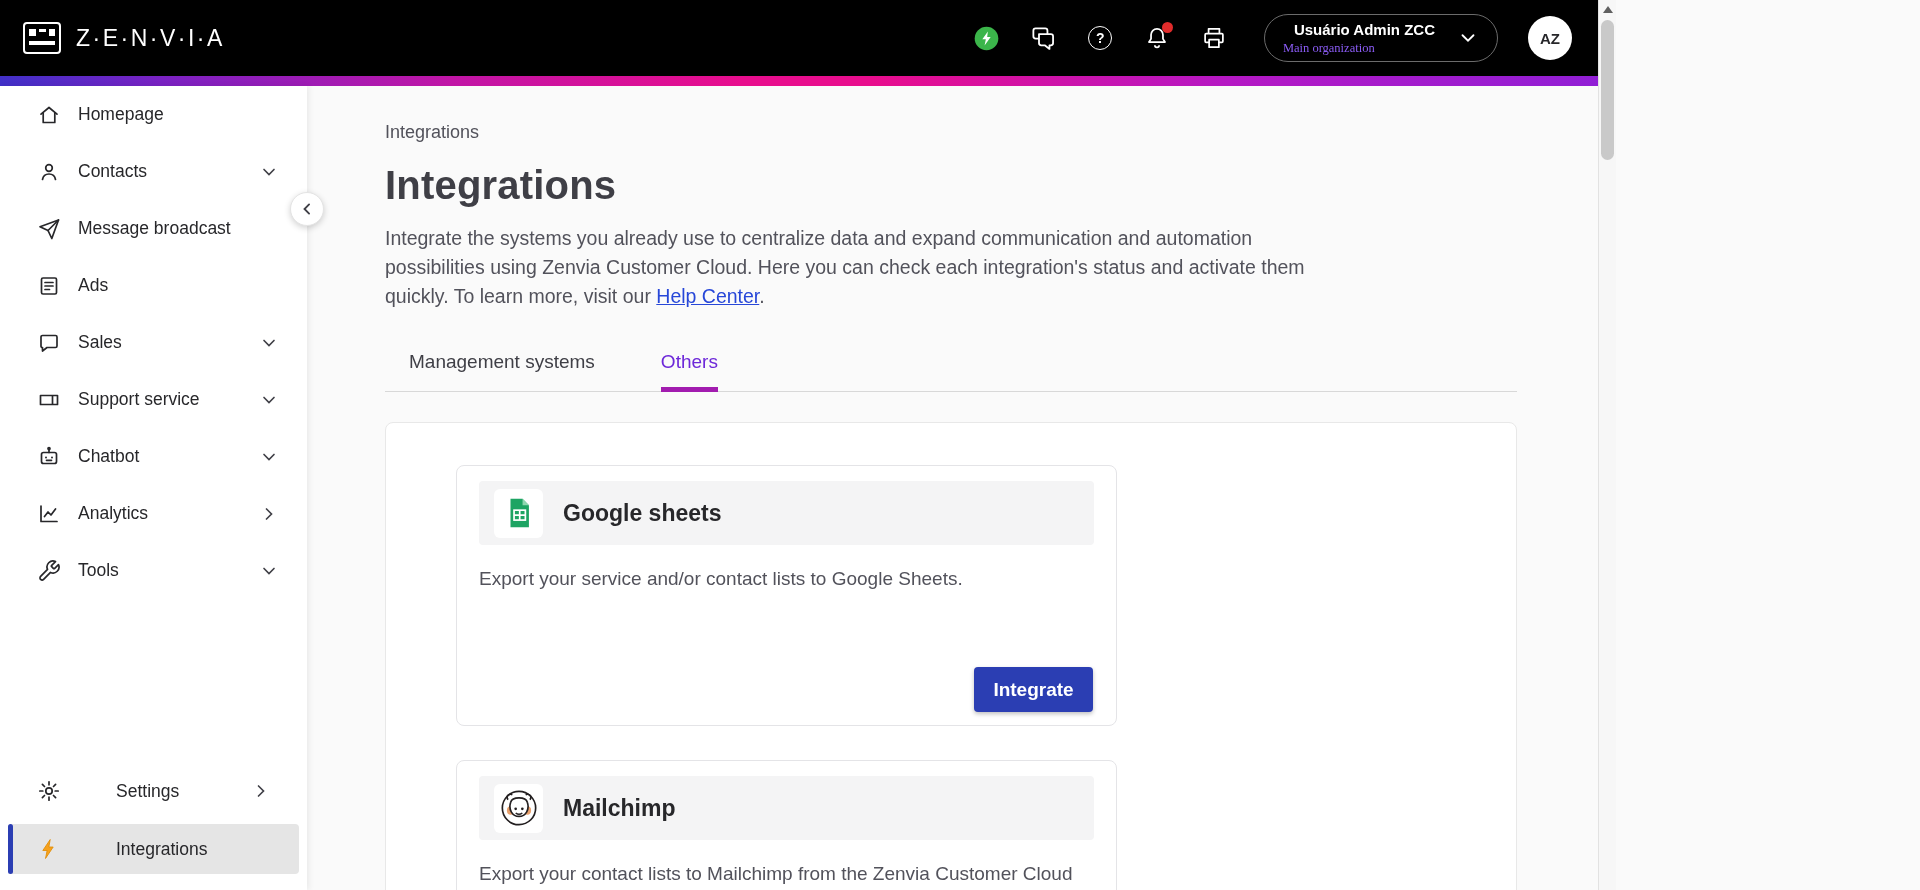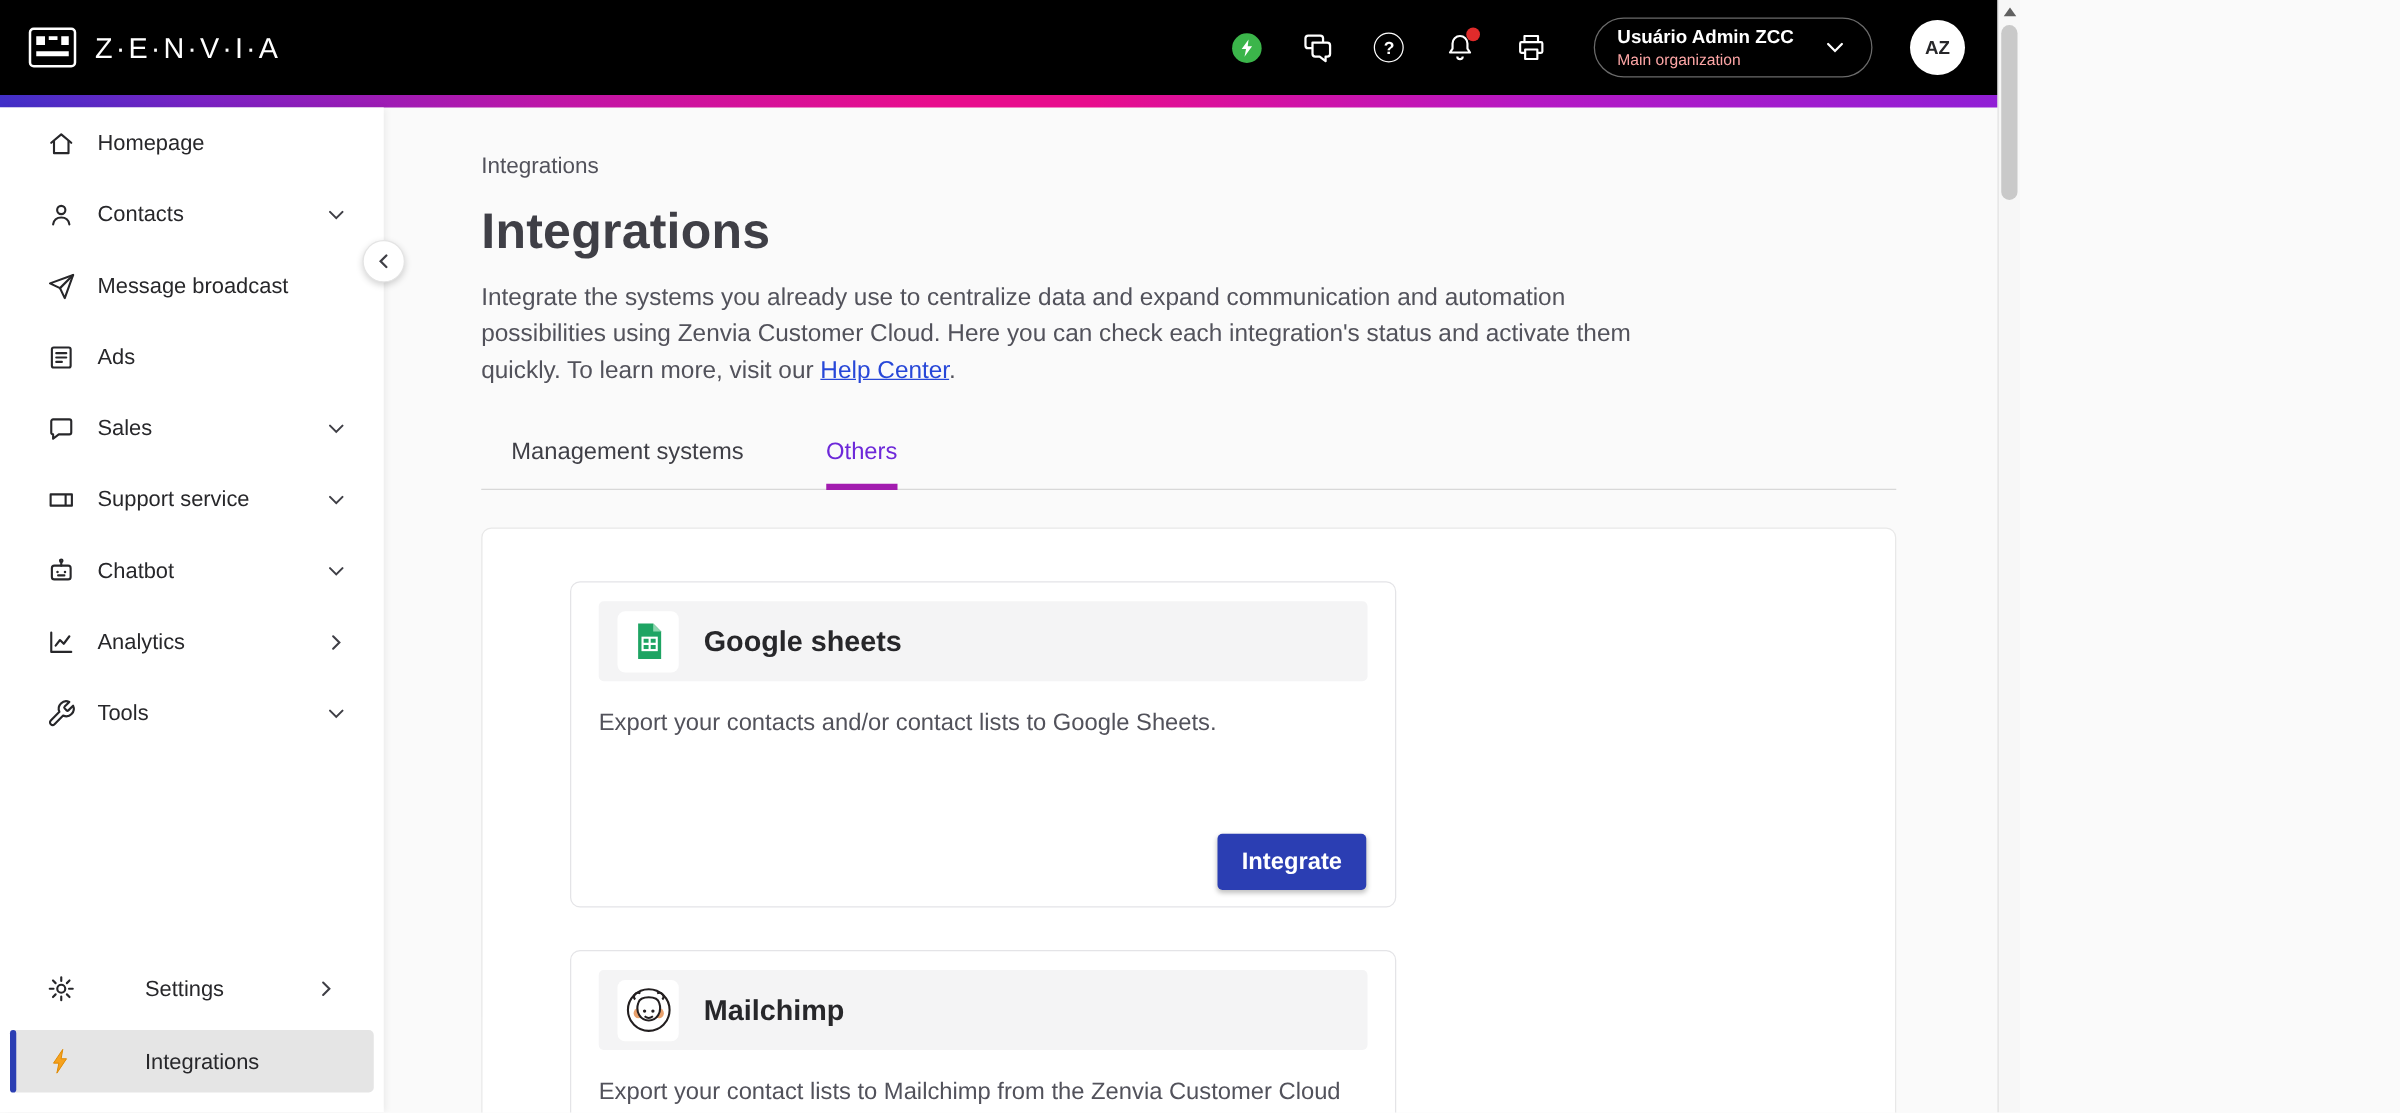--- a/index.html
+++ b/index.html
@@ -10,22 +10,22 @@
   .topbar { height:76px; background:#000; display:flex; align-items:center; justify-content:space-between; padding:0 44px 0 22px; }
   .brand { display:flex; align-items:center; gap:14px; }
   .brand-logo { display:flex; }
   .brand-text { color:#fff; font-size:23px; letter-spacing:2.5px; font-weight:400; }
   .top-right { display:flex; align-items:center; gap:30px; }
   .top-icon { width:27px; height:27px; display:flex; align-items:center; justify-content:center; cursor:pointer; position:relative; }
   .help-circle { width:24px; height:24px; border:1.7px solid #fff; border-radius:50%; color:#fff; display:flex; align-items:center; justify-content:center; font-size:14px; font-weight:bold; }
   .bell-dot { position:absolute; top:-3px; right:-2px; width:11px; height:11px; border-radius:50%; background:#E02B2B; }
   .org-box { border:1px solid #6b6b6b; border-radius:24px; height:48px; padding:6px 18px 6px 18px; display:flex; align-items:center; gap:22px; cursor:pointer; margin-left:6px; }
   .org-texts { display:flex; flex-direction:column; line-height:1.3; }
-  .org-name { color:#fff; font-size:15px; font-weight:bold; }
-  .org-sub { color:#fca5a5; font-size:12.5px; }
+  .org-name { color:#fff; font-size:15px; font-weight:bold;margin-left:11px; }
+  .org-sub { color:#8b5cf6; font-size:12.5px;font-family:Liberation Serif, serif; }
   .avatar { width:44px; height:44px; border-radius:50%; background:#fff; color:#27272a; display:flex; align-items:center; justify-content:center; font-size:15px; font-weight:bold; cursor:pointer; }
 
   .gradient-bar { height:10px; background:linear-gradient(90deg,#4130c8 0%,#7a22c3 10%,#c115a6 28%,#e80d8d 46%,#e80d8d 54%,#b518c4 76%,#8f1fd6 100%); }
 
   
   .layout { display:flex; height:804px; position:relative; }
 
   .sidebar { width:307px; background:#fff; position:relative; box-shadow:2px 0 6px rgba(0,0,0,0.07); z-index:3; flex:none; }
   .side-nav { }
   .side-item { height:57px; display:flex; align-items:center; padding:0 28px 0 36px; cursor:pointer; color:#27272a; position:relative; }
@@ -310,21 +310,21 @@
               <span class="app-icon-box">
                 <svg width="34" height="34" viewBox="0 0 48 48">
                     <path d="M12 4h17l9 9v31H12z" fill="#1ea463"></path>
                     <path d="M29 4l9 9h-9z" fill="#8fd6b0"></path>
                     <rect x="17" y="20" width="16" height="14" fill="none" stroke="#fff" stroke-width="2.4"></rect>
                     <path d="M17 27h16M25 20v14" stroke="#fff" stroke-width="2.4"></path>
                   </svg>
               </span>
               <span class="card-title">Google sheets</span>
             </div>
-            <p class="card-desc">Export your contacts and/or contact lists to Google Sheets.</p>
+            <p class="card-desc">Export your service and/or contact lists to Google Sheets.</p>
             <button class="card-btn">Integrate</button>
           </div>
 
           <div class="card">
             <div class="card-head">
               <span class="app-icon-box">
                 <svg width="40" height="40" viewBox="0 0 48 48">
                   <circle cx="24" cy="24" r="20" fill="#fff" stroke="#231f20" stroke-width="2"></circle>
                   <ellipse cx="14" cy="27" rx="4.5" ry="5" fill="#e8a06c"></ellipse>
                   <ellipse cx="34" cy="27" rx="4.5" ry="5" fill="#e8a06c"></ellipse>

